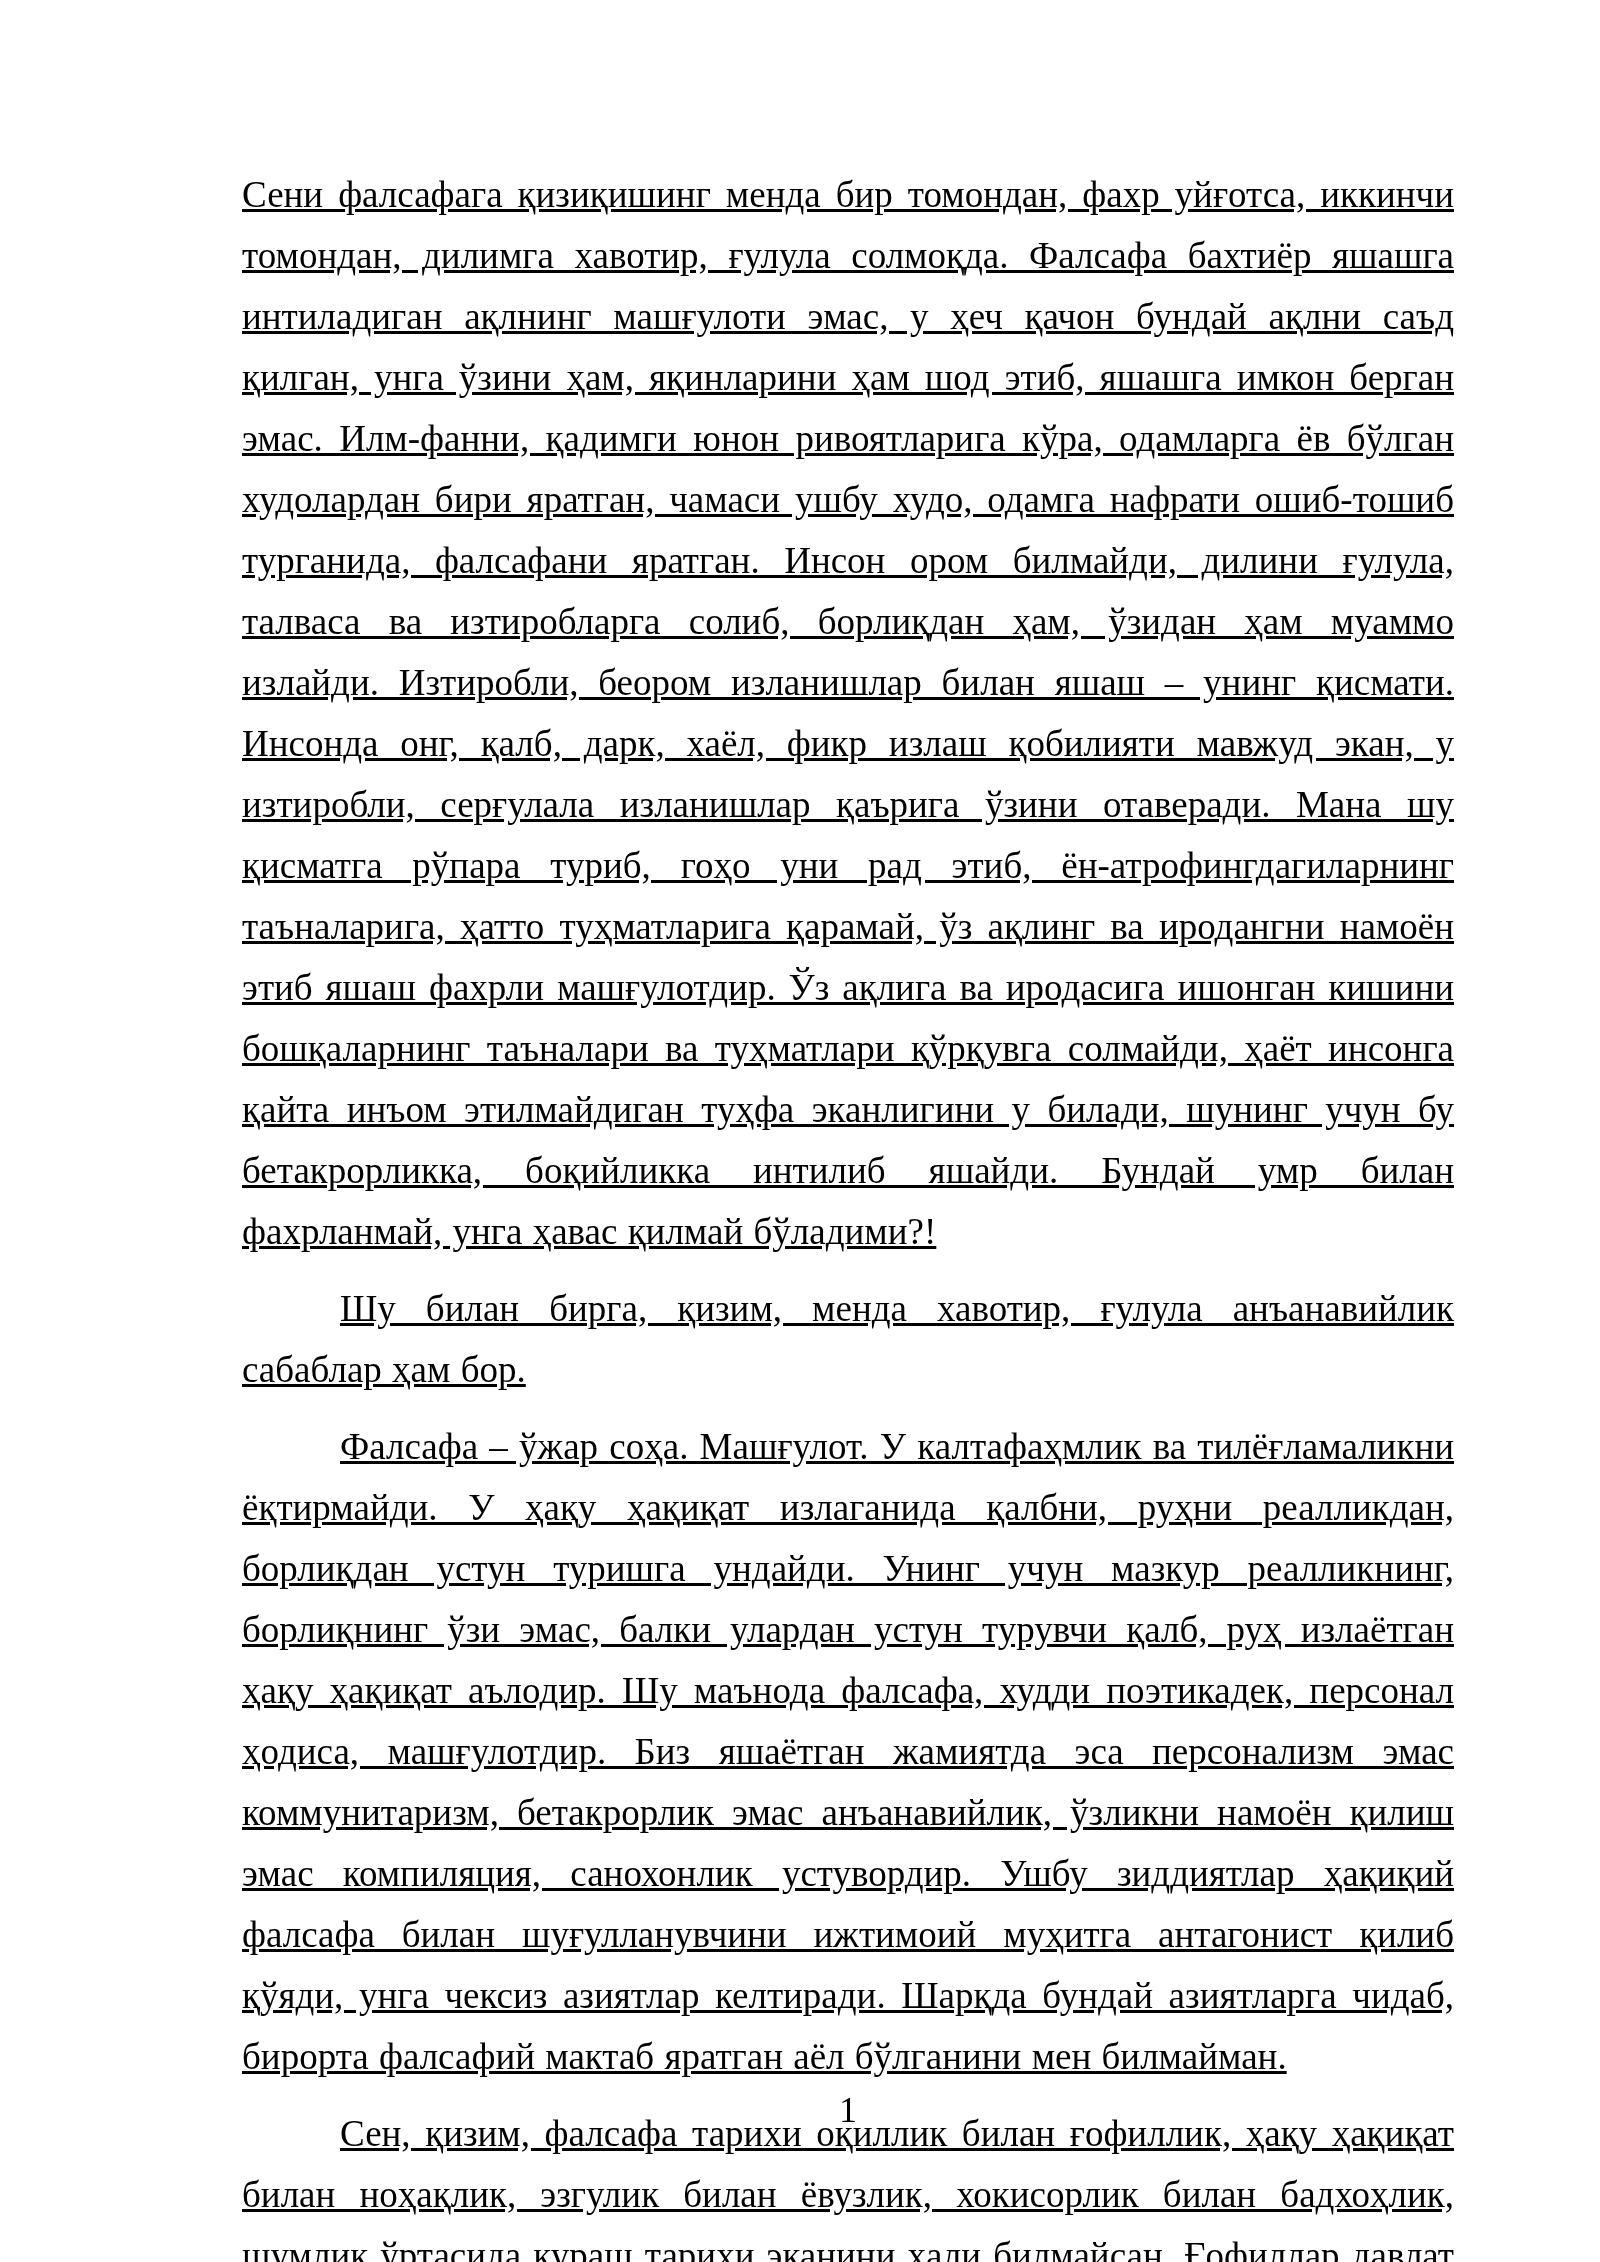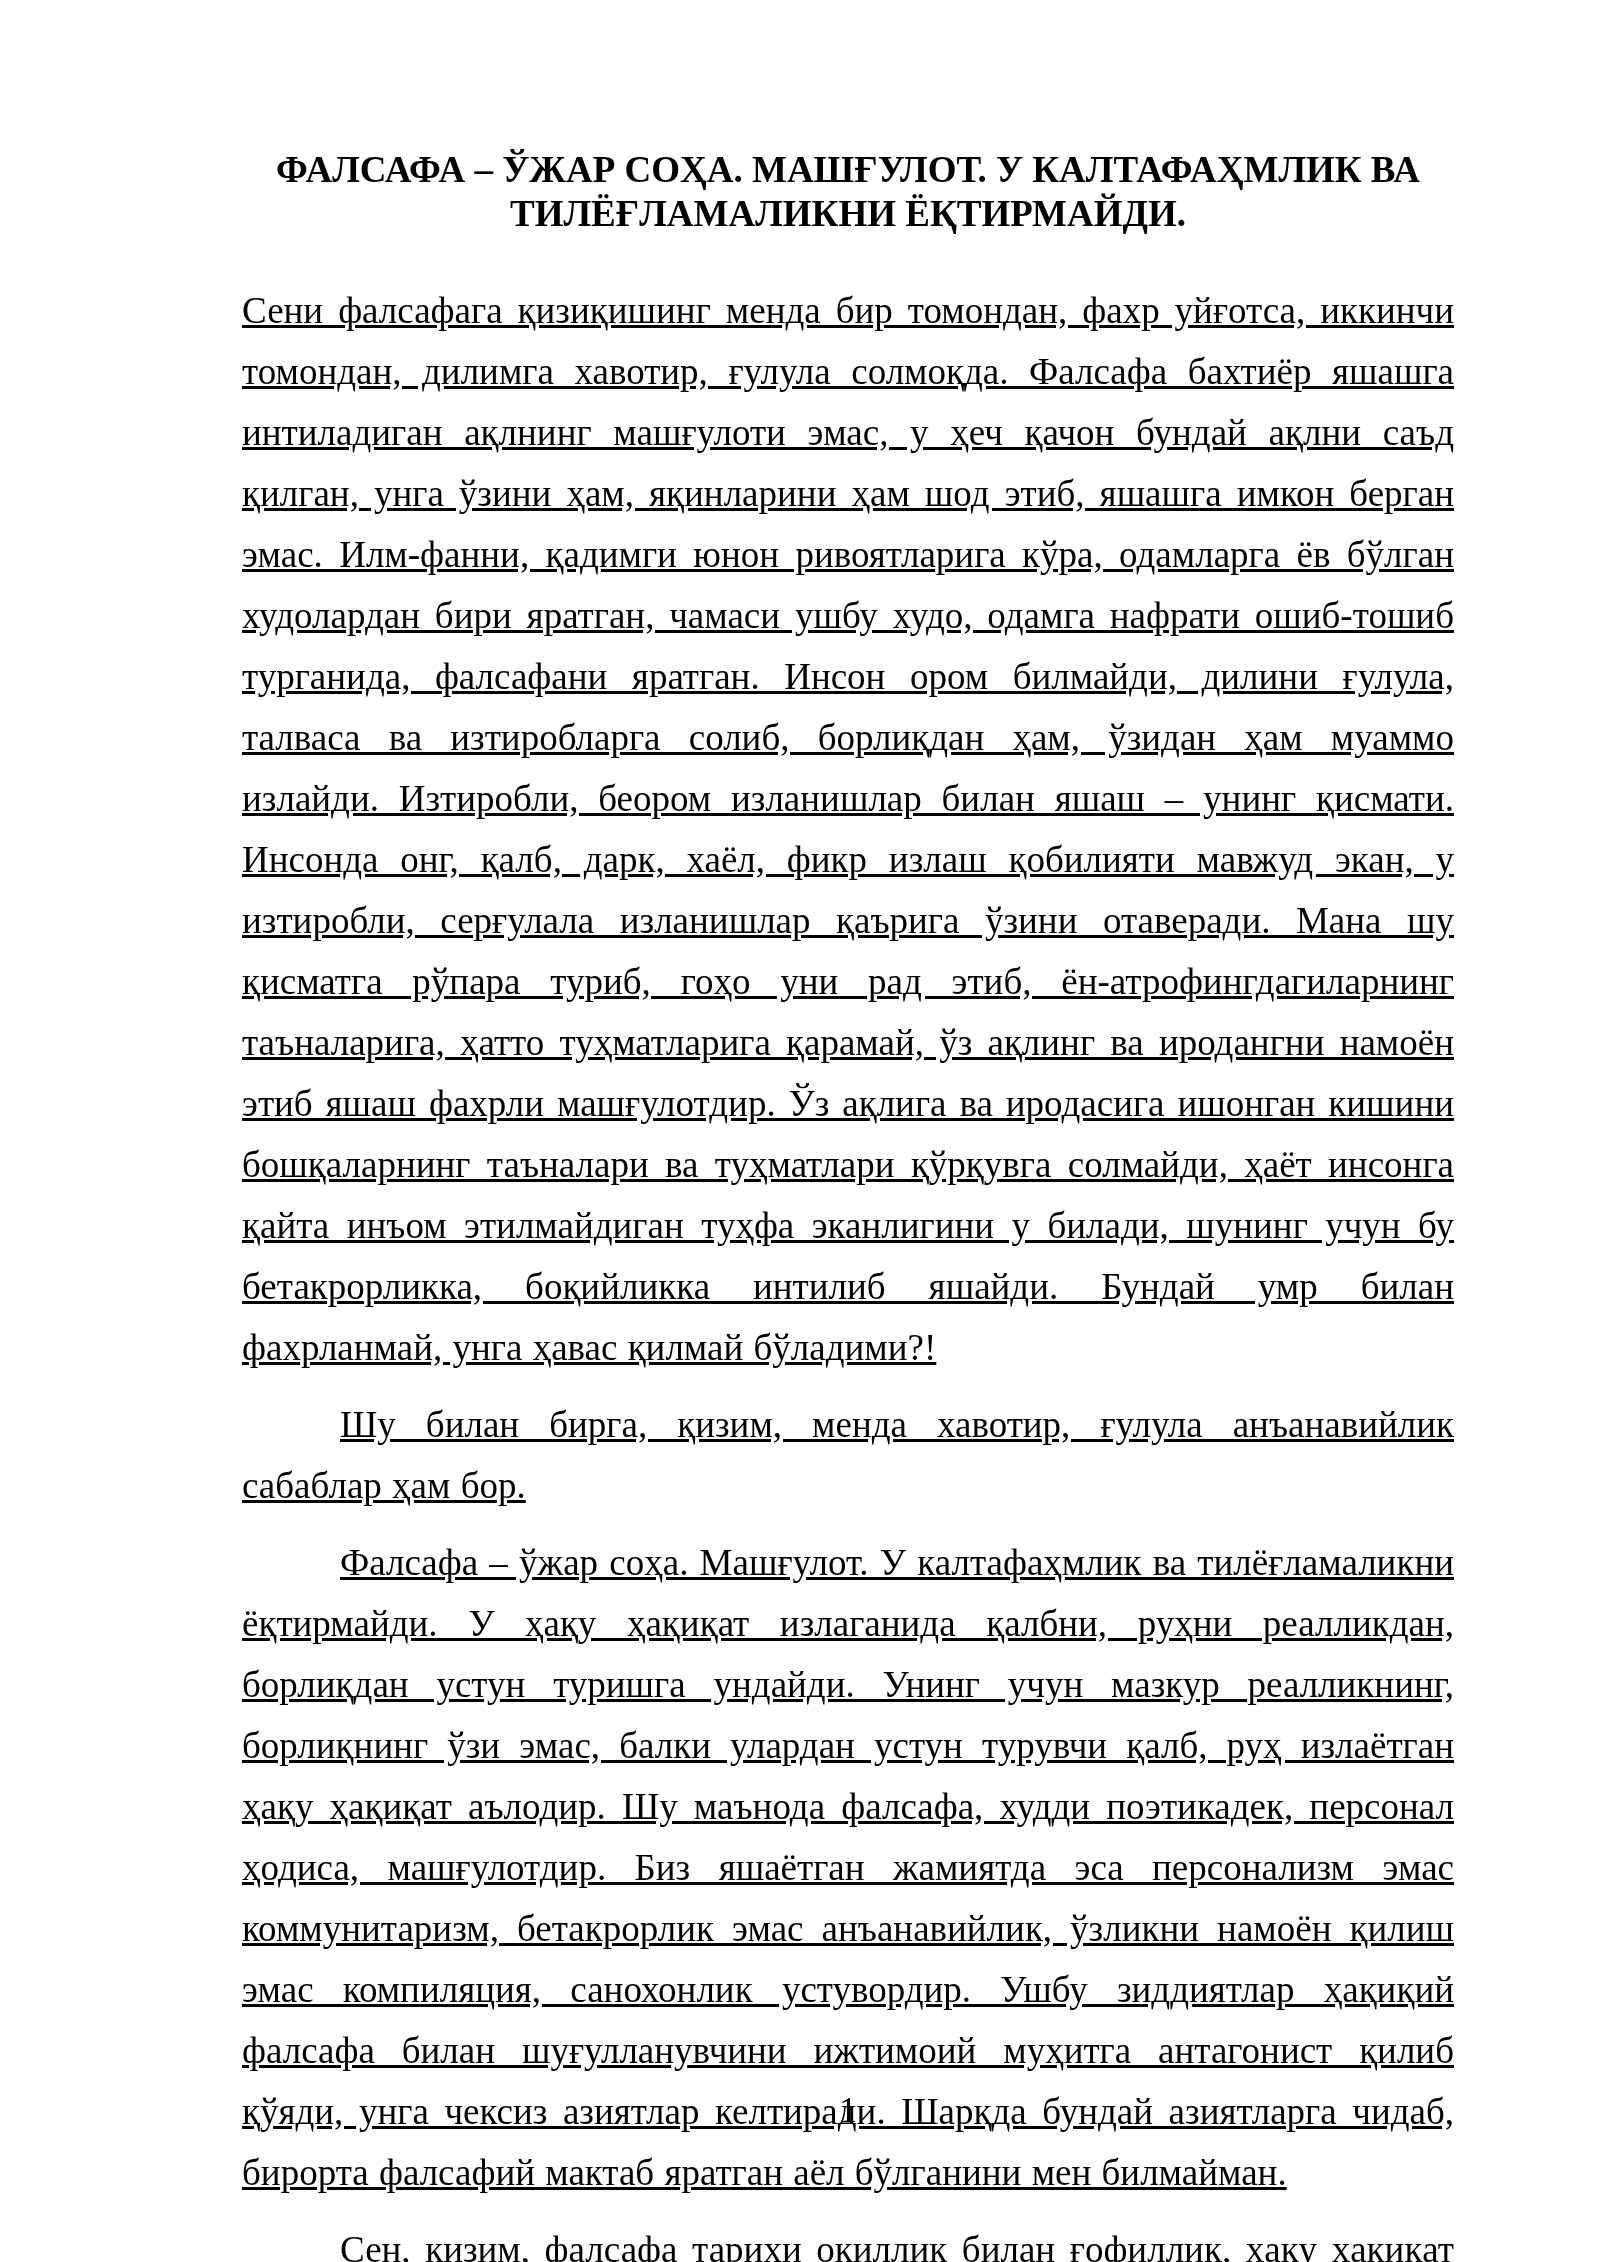--- a/index.html
+++ b/index.html
@@ -52,23 +52,19 @@
     text-align: center;
     font-size: 36px;
     line-height: 40px;
   }
 </style>
 </head>
 <body>
 
 <div class="page">
   <div class="content">
-    <h1 class="title">
-      <span class="title-line">ФАЛСАФА – ЎЖАР СОҲА. МАШҒУЛОТ. У КАЛТАФАҲМЛИК ВА</span>
-      <span class="title-line">ТИЛЁҒЛАМАЛИКНИ ЁҚТИРМАЙДИ.</span>
-    </h1>
     <p class="body-par">Сени фалсафага қизиқишинг менда бир томондан, фахр уйғотса, иккинчи томондан, дилимга хавотир, ғулула солмоқда. Фалсафа бахтиёр яшашга интиладиган ақлнинг машғулоти эмас, у ҳеч қачон бундай ақлни саъд қилган, унга ўзини ҳам, яқинларини ҳам шод этиб, яшашга имкон берган эмас. Илм-фанни, қадимги юнон ривоятларига кўра, одамларга ёв бўлган худолардан бири яратган, чамаси ушбу худо, одамга нафрати ошиб-тошиб турганида, фалсафани яратган. Инсон ором билмайди, дилини ғулула, талваса ва изтиробларга солиб, борлиқдан ҳам, ўзидан ҳам муаммо излайди. Изтиробли, беором изланишлар билан яшаш – унинг қисмати. Инсонда онг, қалб, дарк, хаёл, фикр излаш қобилияти мавжуд экан, у изтиробли, серғулала изланишлар қаърига ўзини отаверади. Мана шу қисматга рўпара туриб, гоҳо уни рад этиб, ён-атрофингдагиларнинг таъналарига, ҳатто туҳматларига қарамай, ўз ақлинг ва иродангни намоён этиб яшаш фахрли машғулотдир. Ўз ақлига ва иродасига ишонган кишини бошқаларнинг таъналари ва туҳматлари қўрқувга солмайди, ҳаёт инсонга қайта инъом этилмайдиган туҳфа эканлигини у билади, шунинг учун бу бетакрорликка, боқийликка интилиб яшайди. Бундай умр билан фахрланмай, унга ҳавас қилмай бўладими?!</p>
     <p class="body-par indent">Шу билан бирга, қизим, менда хавотир, ғулула анъанавийлик сабаблар ҳам бор.</p>
     <p class="body-par indent">Фалсафа – ўжар соҳа. Машғулот. У калтафаҳмлик ва тилёғламаликни ёқтирмайди. У ҳақу ҳақиқат излаганида қалбни, руҳни реалликдан, борлиқдан устун туришга ундайди. Унинг учун мазкур реалликнинг, борлиқнинг ўзи эмас, балки улардан устун турувчи қалб, руҳ излаётган ҳақу ҳақиқат аълодир. Шу маънода фалсафа, худди поэтикадек, персонал ҳодиса, машғулотдир. Биз яшаётган жамиятда эса персонализм эмас коммунитаризм, бетакрорлик эмас анъанавийлик, ўзликни намоён қилиш эмас компиляция, санохонлик устувордир. Ушбу зиддиятлар ҳақиқий фалсафа билан шуғулланувчини ижтимоий муҳитга антагонист қилиб қўяди, унга чексиз азиятлар келтиради. Шарқда бундай азиятларга чидаб, бирорта фалсафий мактаб яратган аёл бўлганини мен билмайман.</p>
     <p class="body-par indent">Сен, қизим, фалсафа тарихи оқиллик билан ғофиллик, ҳақу ҳақиқат билан ноҳақлик, эзгулик билан ёвузлик, хокисорлик билан бадхоҳлик, шумлик ўртасида кураш тарихи эканини ҳали билмайсан. Ғофиллар давлат тепасига келса, энг аввало оқиллардан ўч олишидан мутлақ бехабарсан. Ён-атрофинг ўз айшини, иззатини ўйлайдиган калтафаҳм, аъмоларга тўла экани эса хаёлингга ҳам келмайди. Ўн тўрт ёшдаги ақл ҳали оқни қорадан ажратиш тажрибасига эга эмас; унга олам, барча унинг тантана билан, завқ-шавққа тўлиб келишини интизор кутаётгандек кўринади. Ундаги оптимизм, ғайриҳаётий ўйларга берилиш, ён-атрофни беқусур, гўзал кўриш ҳам шундандир.</p>
   </div>
   <div class="footer">1</div>
 </div>
 
 </body></html>

